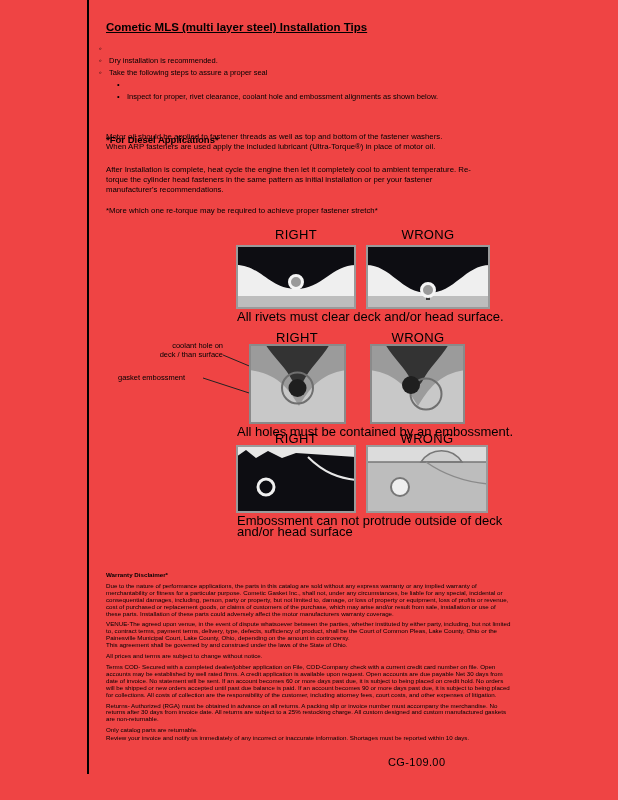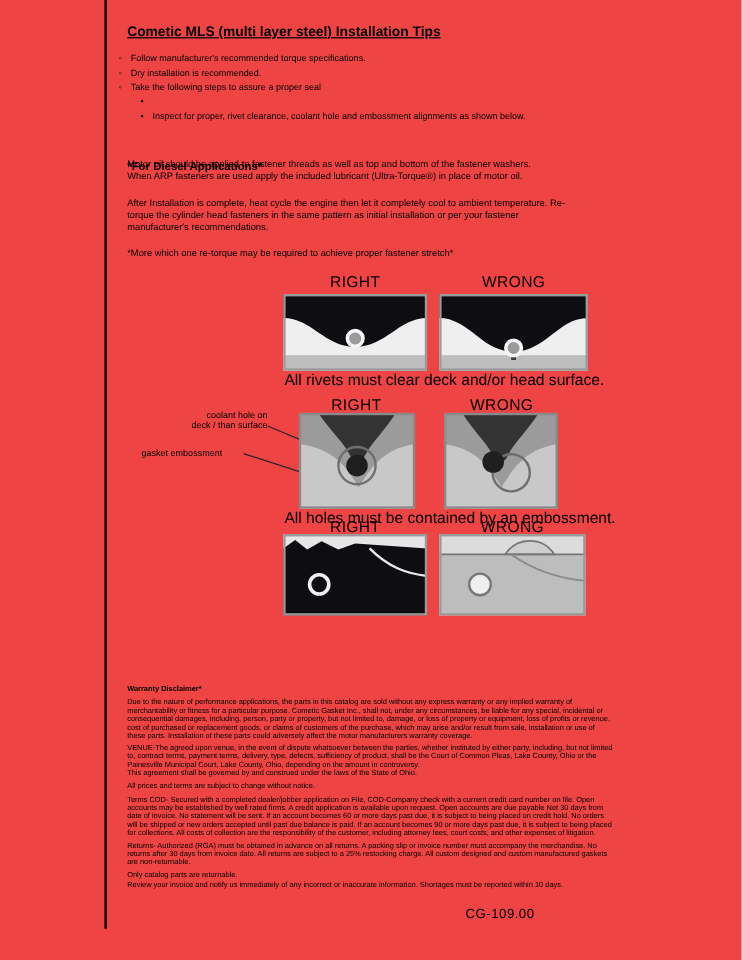--- a/index.html
+++ b/index.html
@@ -60,21 +60,20 @@
 <body>
 
 <div class="page">
   <div class="vrule"></div>
 
   <h1 class="title">Cometic MLS (multi layer steel) Installation Tips</h1>
 
   <div class="bullets">
     <div class="b">
       <span class="mk">◦</span>
-      <span class="bt">Follow manufacturer's recommended torque specifications.</span>
     </div>
     <div class="b">
       <span class="mk">◦</span>
       <span class="bt">Dry installation is recommended.</span>
     </div>
     <div class="b">
       <span class="mk">◦</span>
       <span class="bt">Take the following steps to assure a proper seal</span>
     </div>
     <div class="b sub">
@@ -153,20 +152,22 @@
   </svg>
   <svg class="dimg i3b" width="122" height="68" viewBox="0 0 122 68">
     <rect width="122" height="68" fill="#dcdcdc"></rect>
     <rect y="17" width="122" height="51" fill="#bdbdbd"></rect>
     <path d="M55,17 C65,2 86,2 96,17 Z" fill="#cfcfcf" stroke="#777" stroke-width="1.5"></path>
     <line x1="0" y1="17" x2="122" y2="17" stroke="#777" stroke-width="1.5"></line>
     <path d="M60,17 C80,31 100,37 122,39" fill="none" stroke="#8a8a8a" stroke-width="1.5"></path>
     <circle cx="34" cy="42" r="9" fill="#efefef" stroke="#777" stroke-width="2"></circle>
     <rect x="1" y="1" width="120" height="66" fill="none" stroke="#9a9a9a" stroke-width="2"></rect>
   </svg>
+  <div class="caption c3 pre">Embossment can not protrude outside of deck
+and/or head surface</div>
 
   <div class="warranty">
     <h3>Warranty Disclaimer*</h3>
     <p>Due to the nature of performance applications, the parts in this catalog are sold without any express warranty or any implied warranty of merchantability or fitness for a particular purpose.  Cometic Gasket Inc., shall not, under any circumstances, be liable for any special, incidental or consequential damages, including, person, party or property, but not limited to, damage, or loss of property or equipment, loss of profits or revenue, cost of purchased or replacement goods, or claims of customers of the purchase, which may arise and/or result from sale, installation or use of these parts.  Installation of these parts could adversely affect the motor manufacturers warranty coverage.</p>
     <p class="pre">VENUE-The agreed upon venue, in the event of dispute whatsoever between the parties, whether instituted by either party, including, but not limited to, contract terms, payment terms, delivery, type, defects, sufficiency of product, shall be the Court of Common Pleas, Lake County, Ohio or the Painesville Municipal Court, Lake County, Ohio, depending on the amount in controversy.
 This agreement shall be governed by and construed under the laws of the State of Ohio.</p>
     <p>All prices and terms are subject to change without notice.</p>
     <p>Terms COD- Secured with a completed dealer/jobber application on File, COD-Company check with a current credit card number on file.  Open accounts may be established by well rated firms.  A credit application is available upon request.  Open accounts are due payable Net 30 days from date of invoice.  No statement will be sent.  If an account becomes 60 or more days past due, it is subject to being placed on credit hold.  No orders will be shipped or new orders accepted until past due balance is paid.  If an account becomes 90 or more days past due, it is subject to being placed for collections.  All costs of collection are the responsibility of the customer, including attorney fees, court costs, and other expenses of litigation.</p>
     <p>Returns- Authorized (RGA) must be obtained in advance on all returns.  A packing slip or invoice number must accompany the merchandise.  No returns after 30 days from invoice date.  All returns are subject to a 25% restocking charge.  All custom designed and custom manufactured gaskets are non-returnable.</p>
     <p class="tight">Only catalog parts are returnable.</p>

